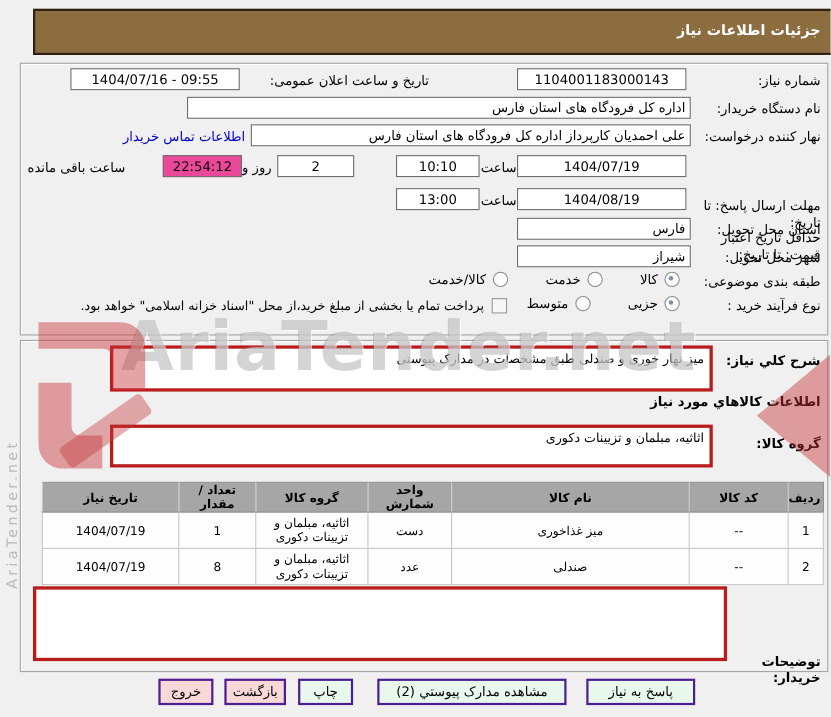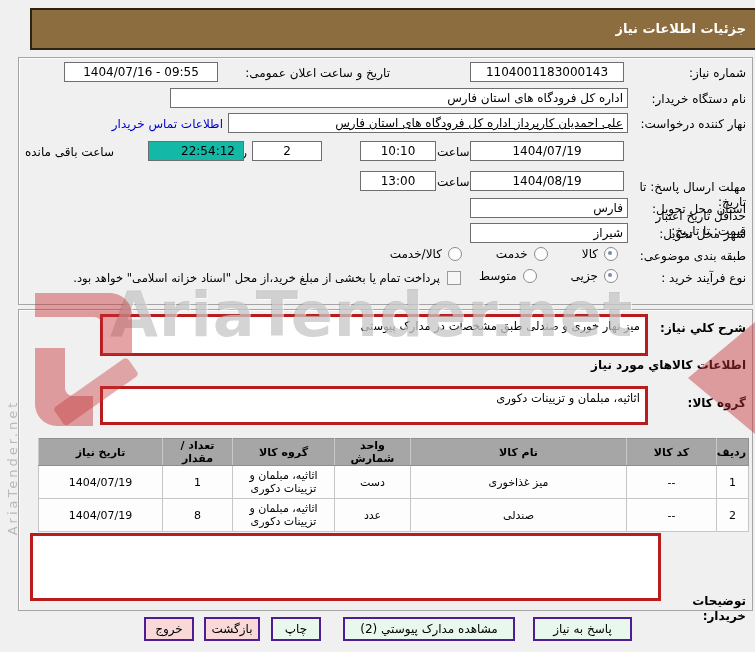--- a/index.html
+++ b/index.html
@@ -25,21 +25,21 @@
     font-size:12px;overflow:hidden;white-space:nowrap;
   }
   .center{text-align:center;}
   .rpad{padding-right:4px;text-align:right;}
   .num{direction:ltr;unicode-bidi:embed;}
   .ta{
     background:#fff;border:3px solid #b91c1c;font-size:11.5px;
     padding:2px 5px;overflow:hidden;text-align:right;line-height:15px;
   }
   .link{color:#0000cc;font-size:12px;cursor:pointer;white-space:nowrap;}
-  .yellow{background:#14b8a6;padding-left:24px;}
+  .yellow{background:#ec4899;}
   .radio{
     width:12px;height:12px;border:1px solid #8a8a8a;border-radius:50%;
     background:#fdfdfd;display:inline-block;position:relative;flex:0 0 auto;
   }
   .radio.sel::after{
     content:"";position:absolute;left:3px;top:3px;width:4px;height:4px;
     border-radius:50%;background:#7d8da0;
   }
   .chk{
     width:12px;height:12px;border:1px solid #9a9a9a;background:#f6f6f6;
@@ -92,21 +92,21 @@
 
 <div class="abs lbl" style="right:9px;top:66px;">شماره نیاز:</div>
 <div class="abs box center num" style="left:470px;top:62px;width:152px;">1104001183000143</div>
 <div class="abs lbl" style="left:218px;top:66px;width:172px;">تاریخ و ساعت اعلان عمومی:</div>
 <div class="abs box center num" style="left:64px;top:62px;width:152px;">1404/07/16 - 09:55</div>
 
 <div class="abs lbl" style="right:9px;top:92px;">نام دستگاه خریدار:</div>
 <div class="abs box rpad" style="left:170px;top:88px;width:452px;">اداره کل فرودگاه های استان فارس</div>
 
 <div class="abs lbl" style="right:9px;top:117px;">نهار کننده درخواست:</div>
-<div class="abs box rpad" style="left:228px;top:113px;width:394px;text-decoration:underline;">علی  احمدیان کارپرداز اداره کل فرودگاه های استان فارس</div>
+<div class="abs box rpad" style="left:228px;top:113px;width:394px;">علی  احمدیان کارپرداز اداره کل فرودگاه های استان فارس</div>
 <div class="abs link" style="right:532px;top:117px;">اطلاعات تماس خریدار</div>
 
 <div class="abs lbl2" style="right:9px;top:138px;width:126px;">
   <span>مهلت ارسال پاسخ: تا</span><br>
   <span>تاریخ:</span>
 </div>
 <div class="abs box center num" style="left:470px;top:141px;width:152px;">1404/07/19</div>
 <div class="abs lbl" style="left:437px;top:145px;">ساعت</div>
 <div class="abs box center num" style="left:360px;top:141px;width:74px;">10:10</div>
 <div class="abs box center num" style="left:252px;top:141px;width:68px;">2</div>

